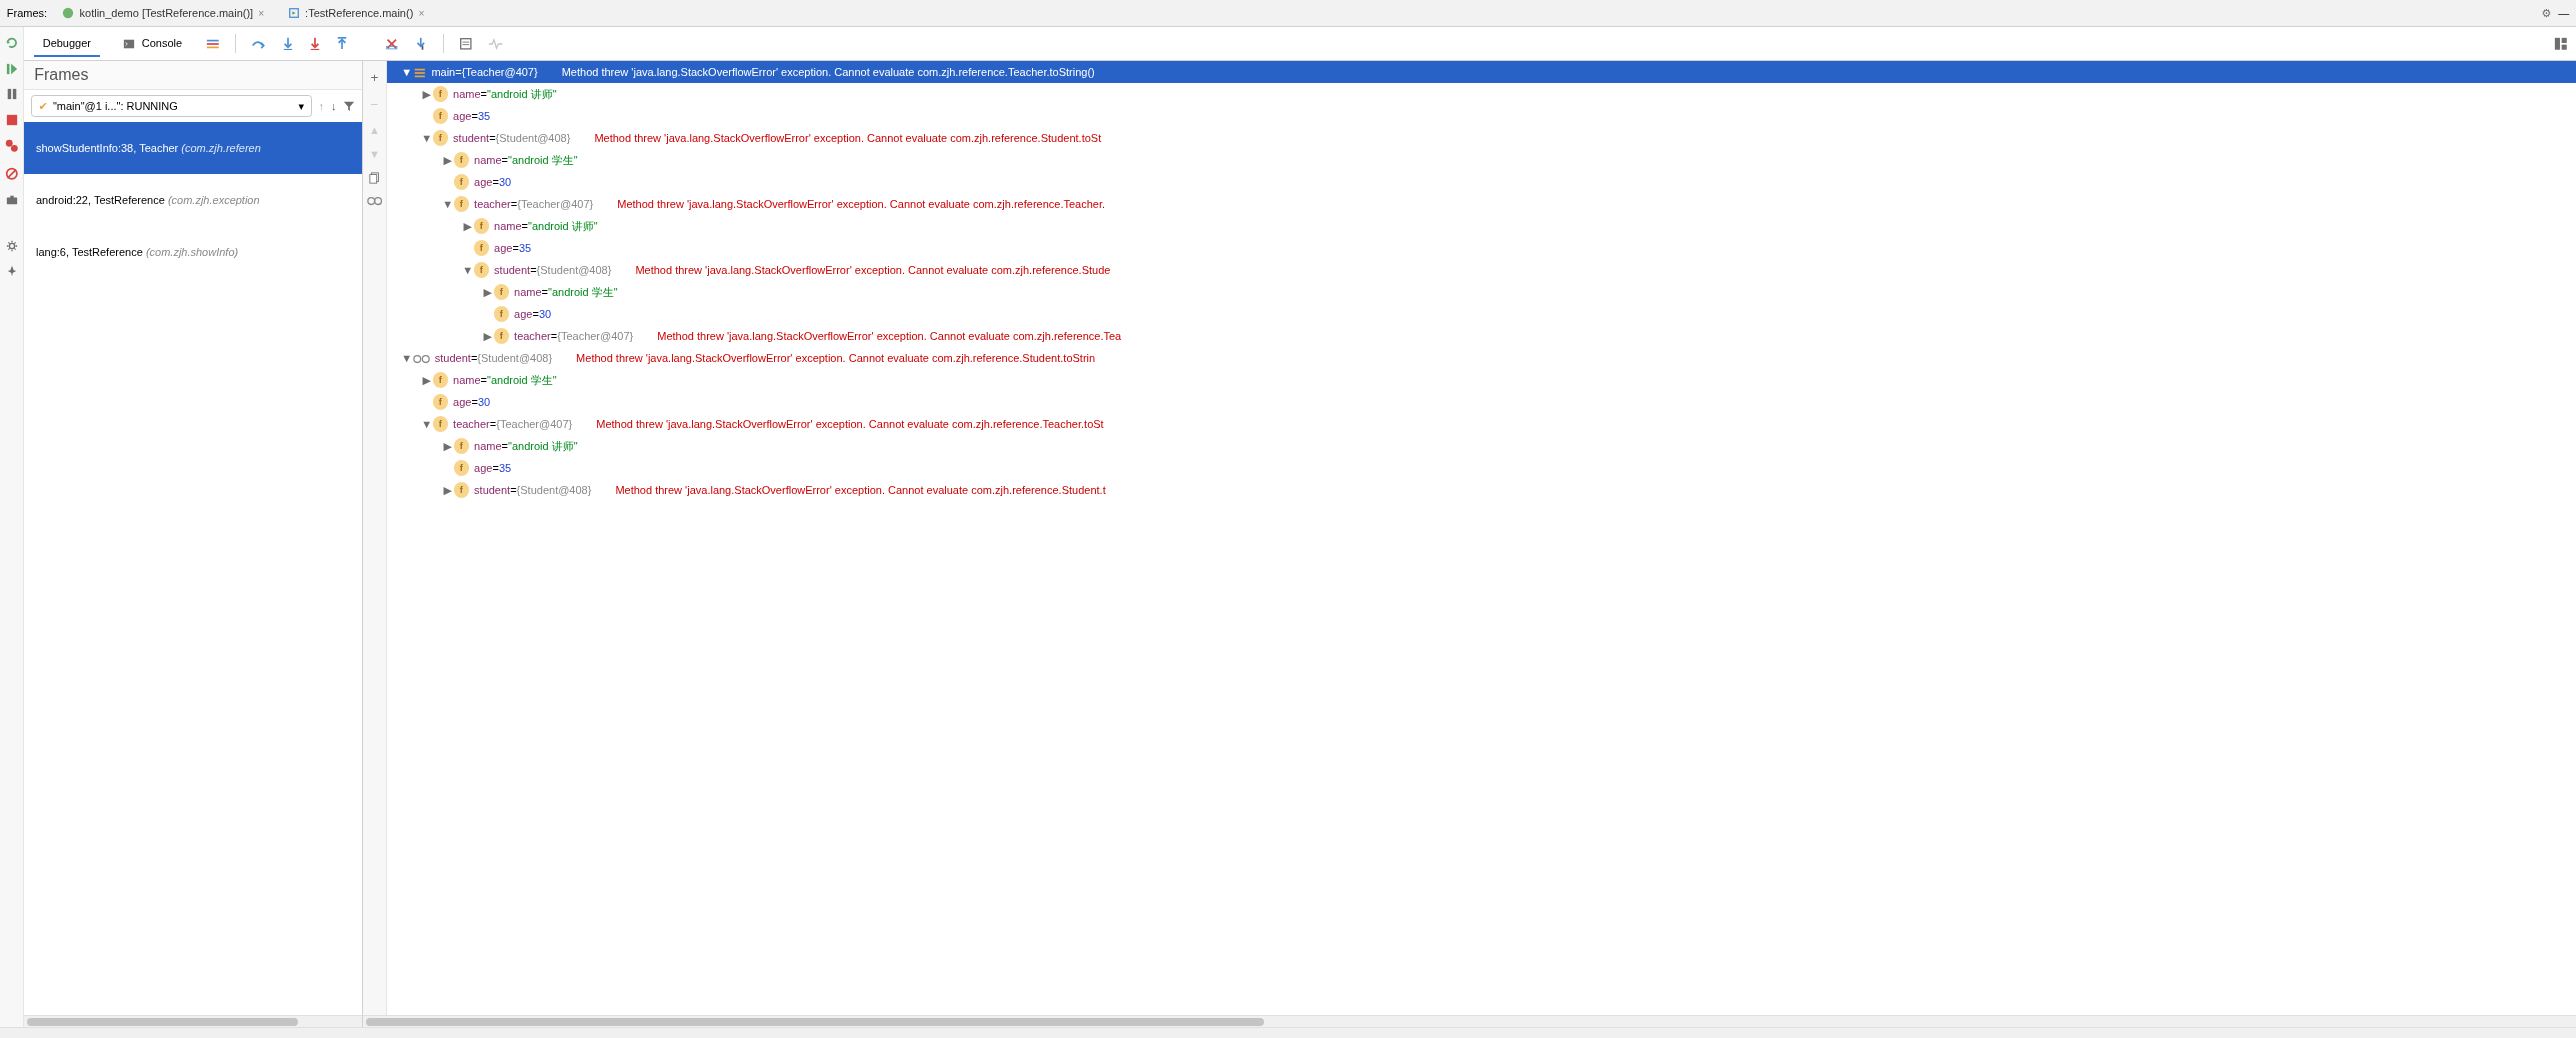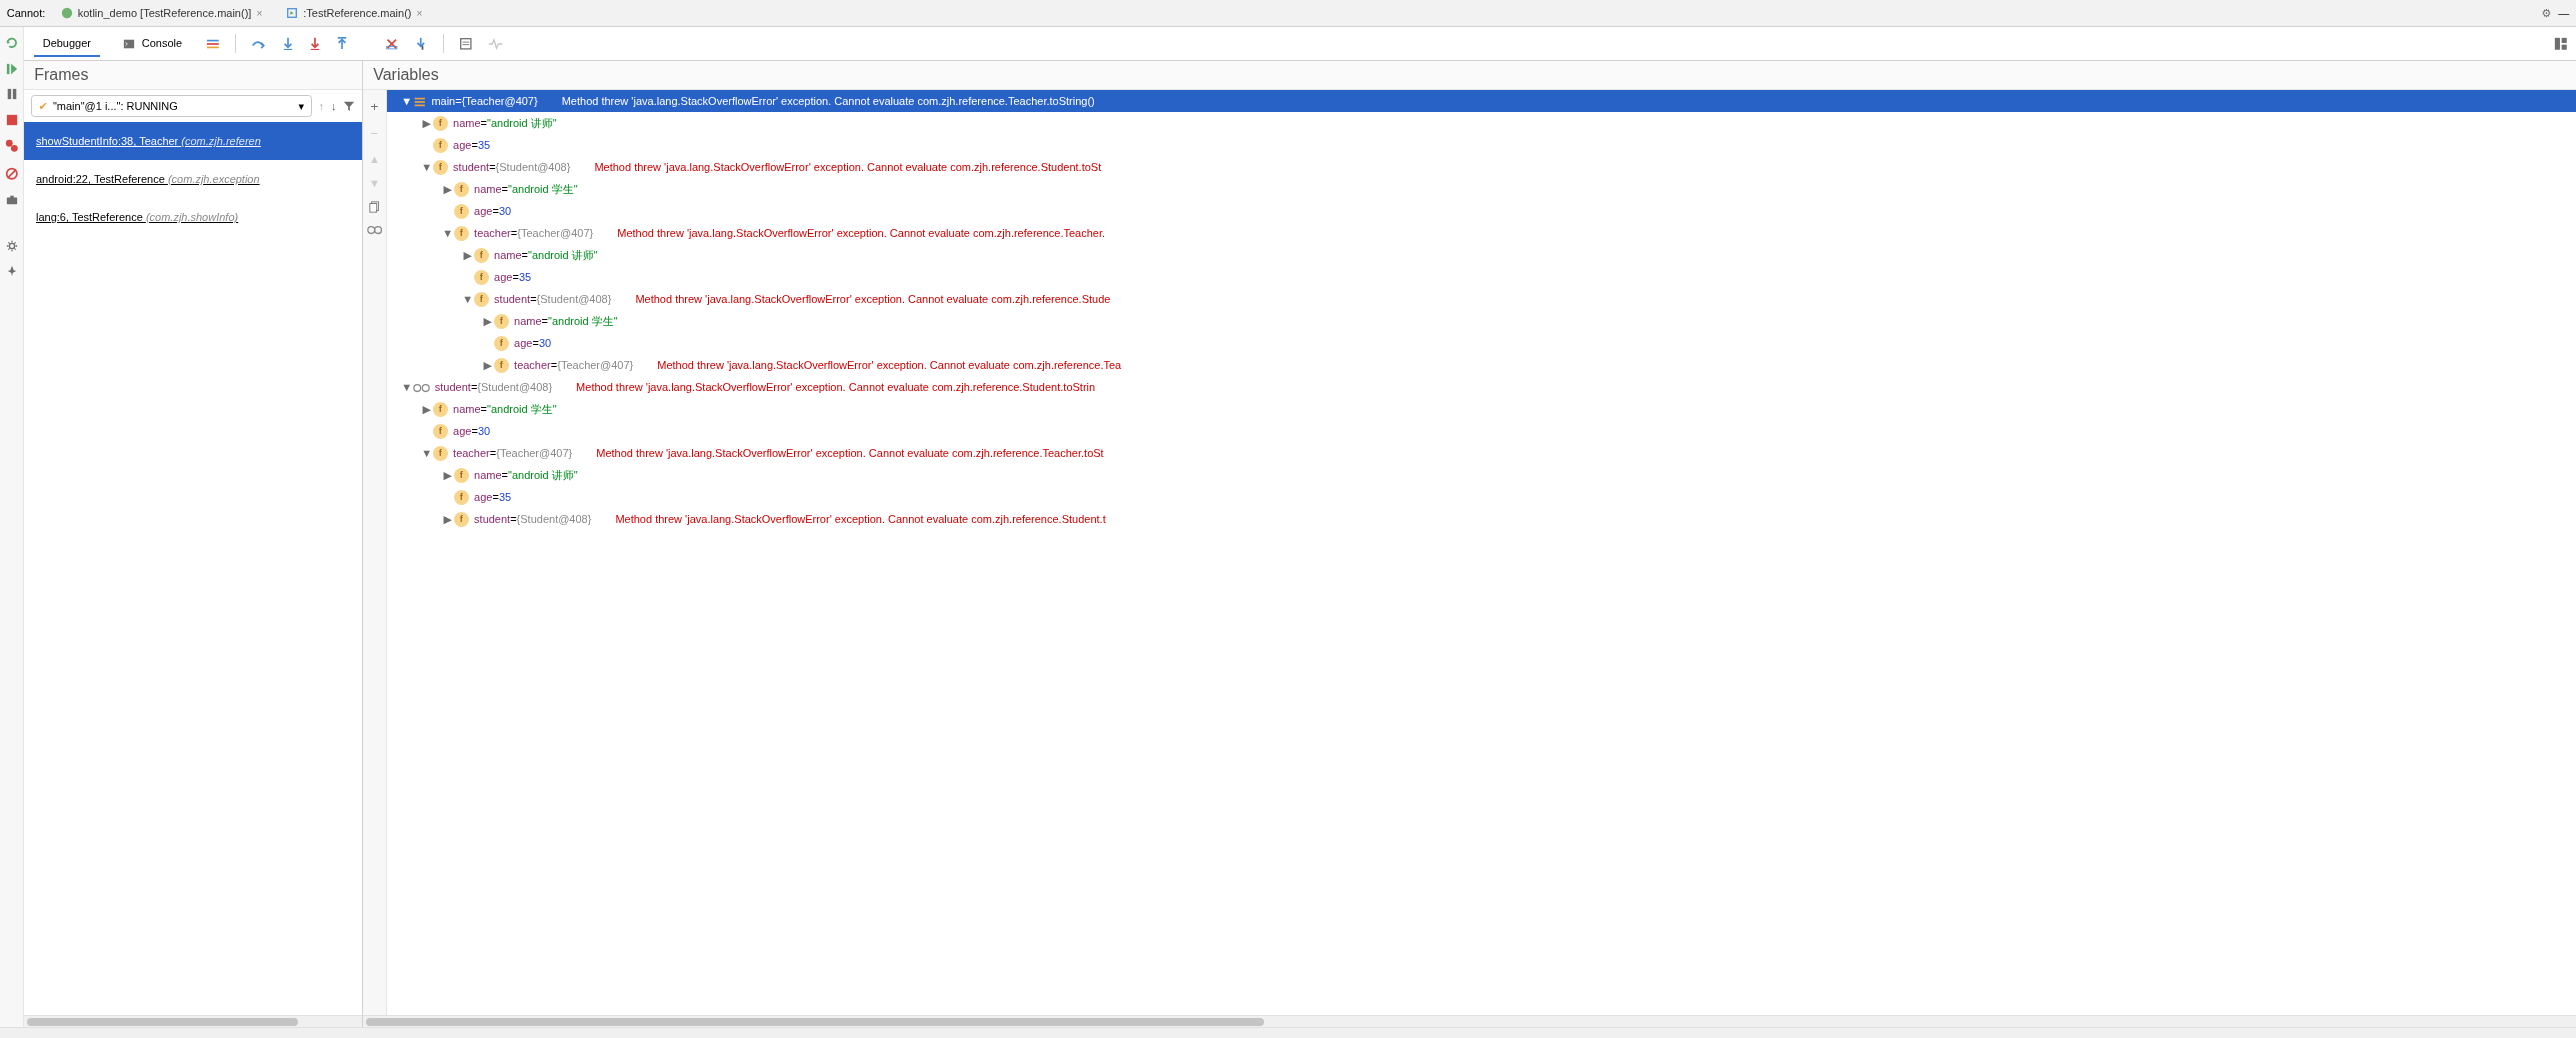--- a/index.html
+++ b/index.html
@@ -21,21 +21,21 @@
 .main-row { display:flex; flex:1; min-height:0; }
 .gutter-col { width:24px; background:#f7f7f7; border-right:0.8px solid #e5e5e5; display:flex; flex-direction:column; align-items:center; gap:13.6px; padding-top:8.5px; }
 .gutter-col svg, .gutter-col span { display:block; }
 
 .frames-panel { width:339px; border-right:0.8px solid #d1d1d1; display:flex; flex-direction:column; }
 .panel-header { padding:5.1px 10.2px; color:#555; border-bottom:0.8px solid #e5e5e5; background:#fafafa; font-size:16px; }
 .frames-top { display:flex; align-items:center; gap:6.8px; padding:5.1px 6.8px; }
 .thread-select { flex:1; display:flex; align-items:center; gap:5.1px; border:0.8px solid #c8c8c8; border-radius:3.4px; padding:3.4px 6.8px; background:#fff; }
 .check { color:#e8a33d; }
 .frame-list { flex:1; overflow:auto; }
-.frame-item { padding:12px 12px; white-space:nowrap; font-size:12px;text-decoration:underline; }
+.frame-item { padding:19px 12px; white-space:nowrap; font-size:12px; }
 .frame-item.selected { background:#2862c7; color:#fff; }
 .frame-item .pkg { color:#888; font-style:italic; }
 .frame-item.selected .pkg { color:#dce6f7; }
 
 .vars-panel { flex:1; display:flex; flex-direction:column; min-width:0; }
 .vars-gutter { width:24px; background:#f7f7f7; border-right:0.8px solid #e5e5e5; display:flex; flex-direction:column; align-items:center; gap:12px; padding-top:8.5px; }
 .vars-body { display:flex; flex:1; min-height:0; }
 .tree { flex:1; overflow:auto; font-size:12px; line-height:22px; }
 .node { display:flex; align-items:center; white-space:nowrap; padding-left:1.7px; }
 .node.sel { background:#2862c7; color:#fff; }
@@ -58,21 +58,21 @@
 .bottom-bar { height:12px; background:#f0f0f0; border-top:0.8px solid #e0e0e0; }
 
 svg { display:inline-block; vertical-align:middle; }
 </style>
 </head>
 <body>
 
 <div class="root">
 
   <div class="tabs-row">
-    <span class="tab-label">Cannot:</span>
+    <span class="tab-label">Frames:</span>
     <div class="tab">
       <svg width="12" height="12" viewBox="0 0 14 14">
           <circle cx="7" cy="7" r="6" fill="#6fb36f"></circle>
         </svg>
       <span>kotlin_demo [TestReference.main()]</span>
       <span class="close">×</span>
     </div>
     <div class="tab">
       <svg width="12" height="12" viewBox="0 0 14 14">
           <rect x="2" y="2" width="10" height="10" fill="none" stroke="#4a90d6" stroke-width="1.5"></rect>
@@ -211,21 +211,20 @@
               <div class="frame-item selected"><span>showStudentInfo:38, Teacher </span><span class="pkg">(com.zjh.referen</span></div>
               <div class="frame-item"><span>android:22, TestReference </span><span class="pkg">(com.zjh.exception</span></div>
               <div class="frame-item"><span>lang:6, TestReference </span><span class="pkg">(com.zjh.showInfo)</span></div>
             </div>
           <div class="scrollbar-h">
               <div class="thumb" style="left:3.4px;width:271px"></div>
             </div>
         </div>
 
         <div class="vars-panel">
-          <div class="panel-header">Variables</div>
           <div class="vars-body">
             <div class="vars-gutter">
               <span style="color:#6e6e6e;font-size:13.6px">+</span>
               <span style="color:#ccc;font-size:13.6px">−</span>
               <span style="color:#ccc">▲</span>
               <span style="color:#ccc">▼</span>
               <svg width="12" height="12" viewBox="0 0 14 14">
                   <rect x="3" y="1" width="8" height="10" fill="none" stroke="#6e6e6e"></rect>
                   <rect x="1" y="3" width="8" height="10" fill="#fff" stroke="#6e6e6e"></rect>
                 </svg>

